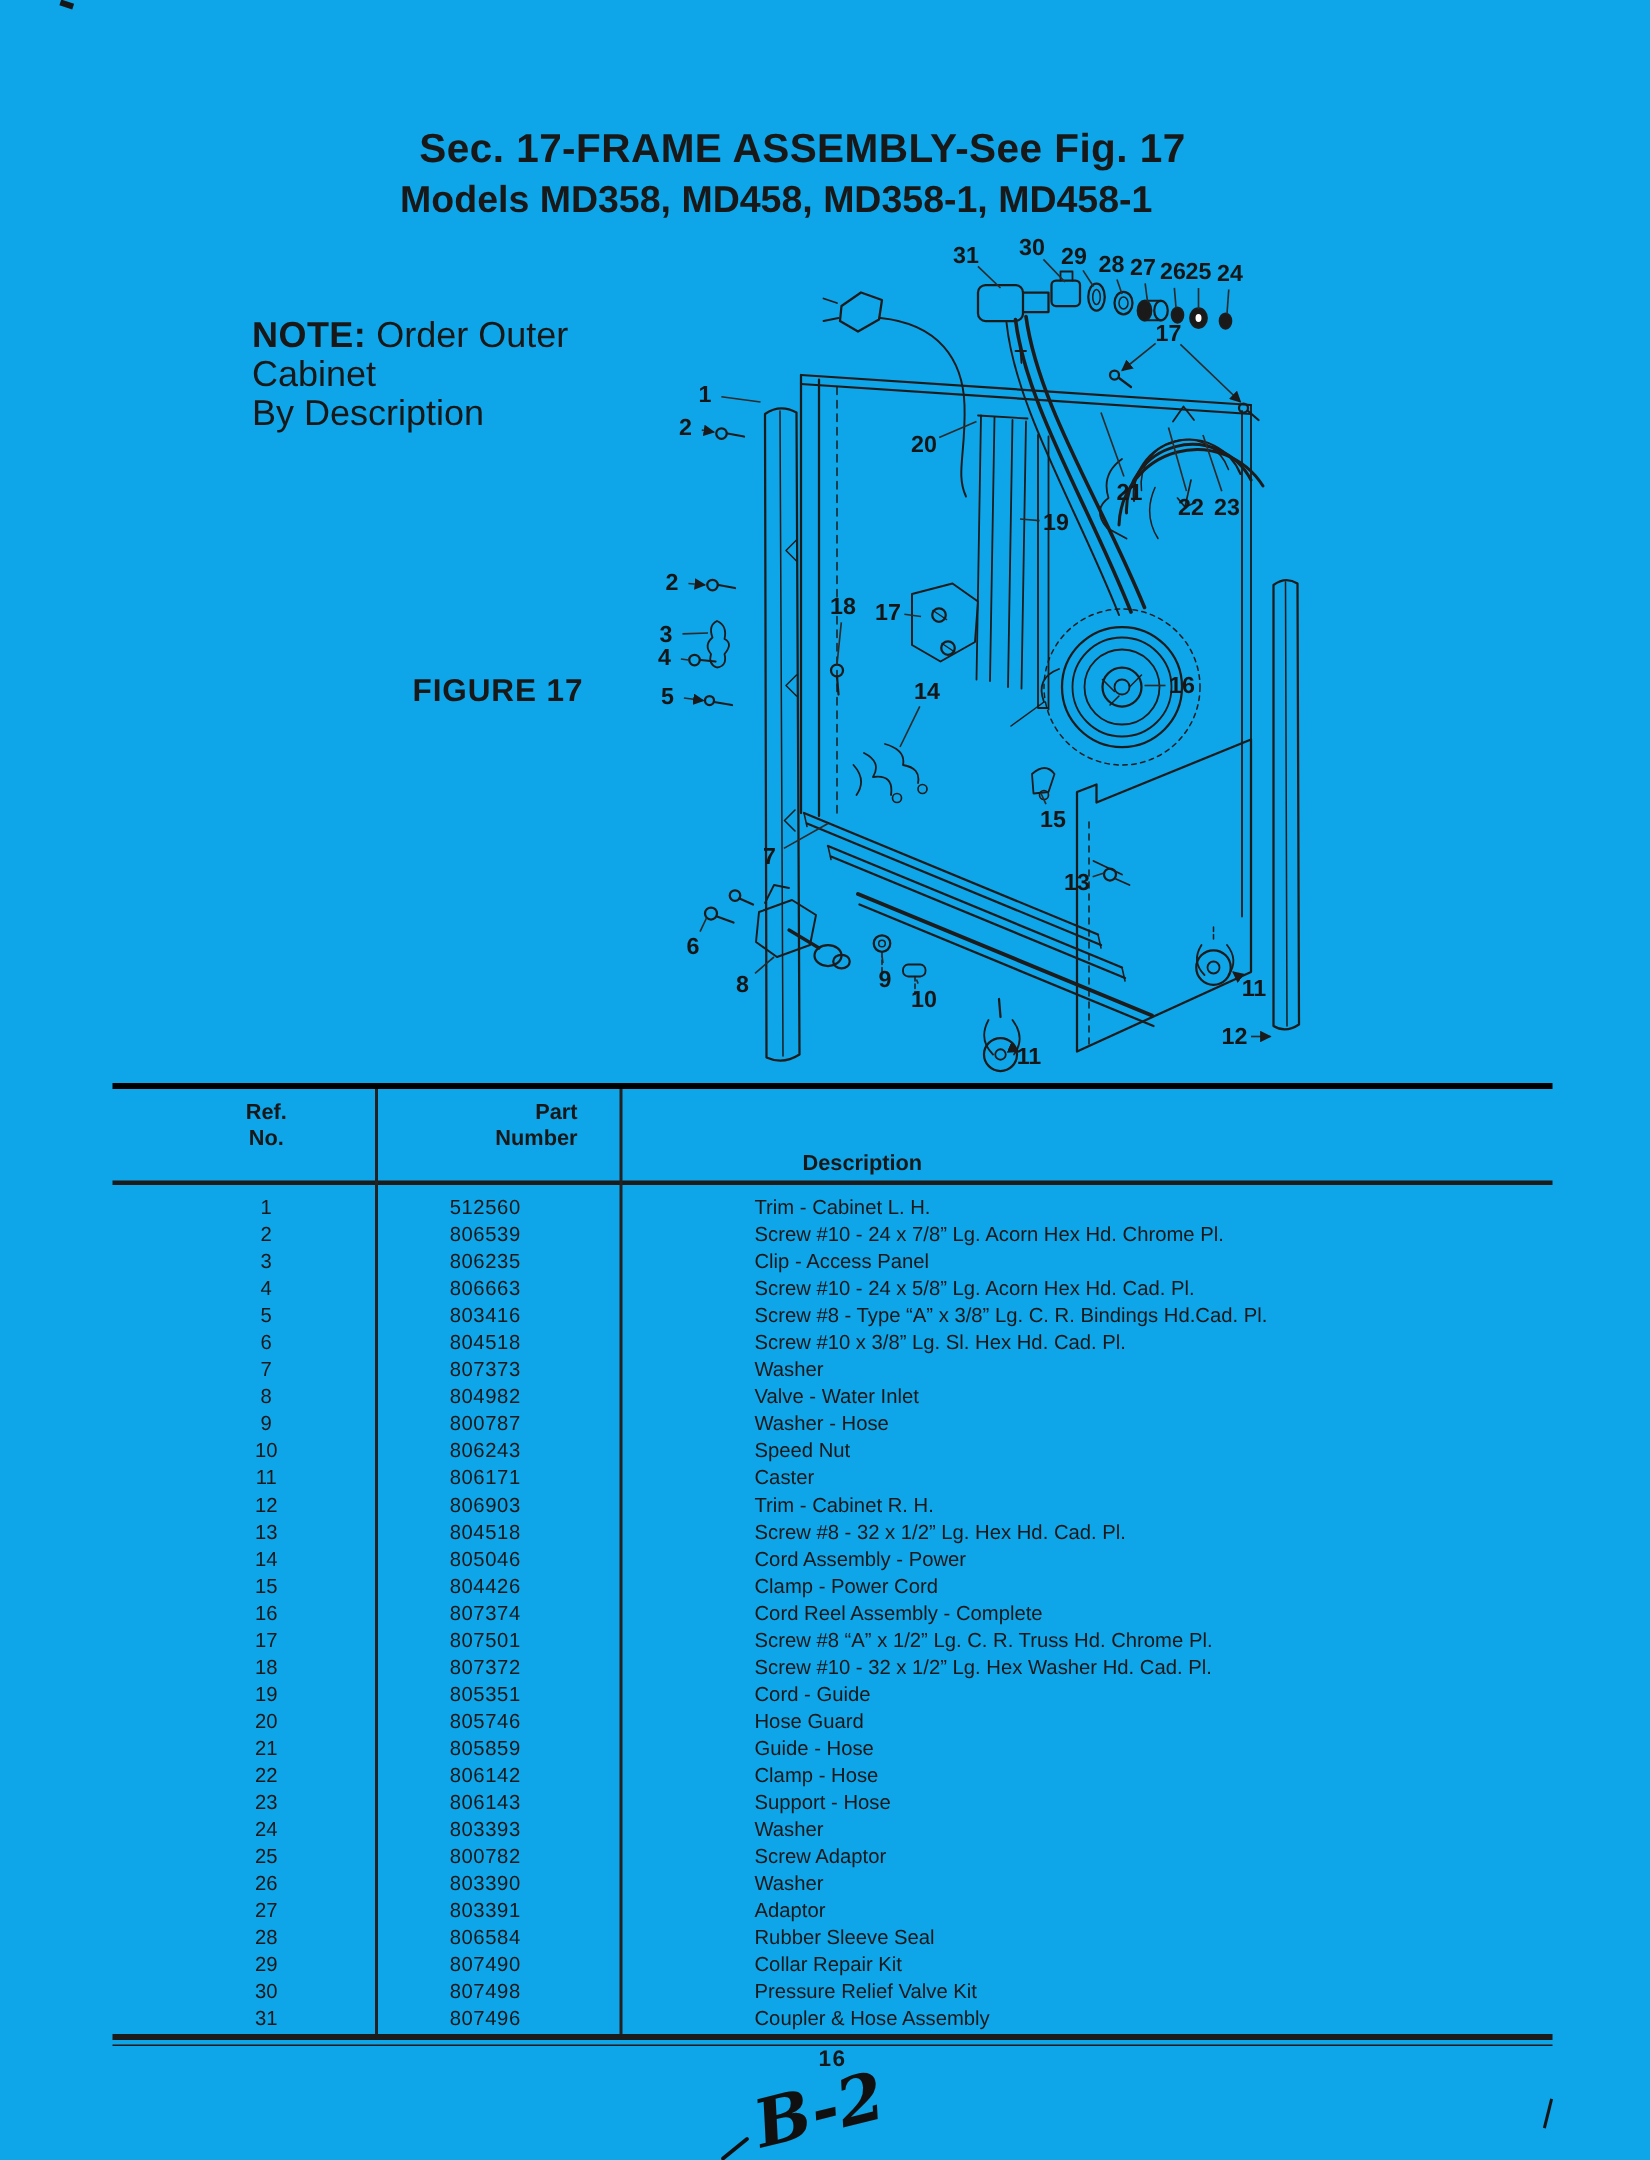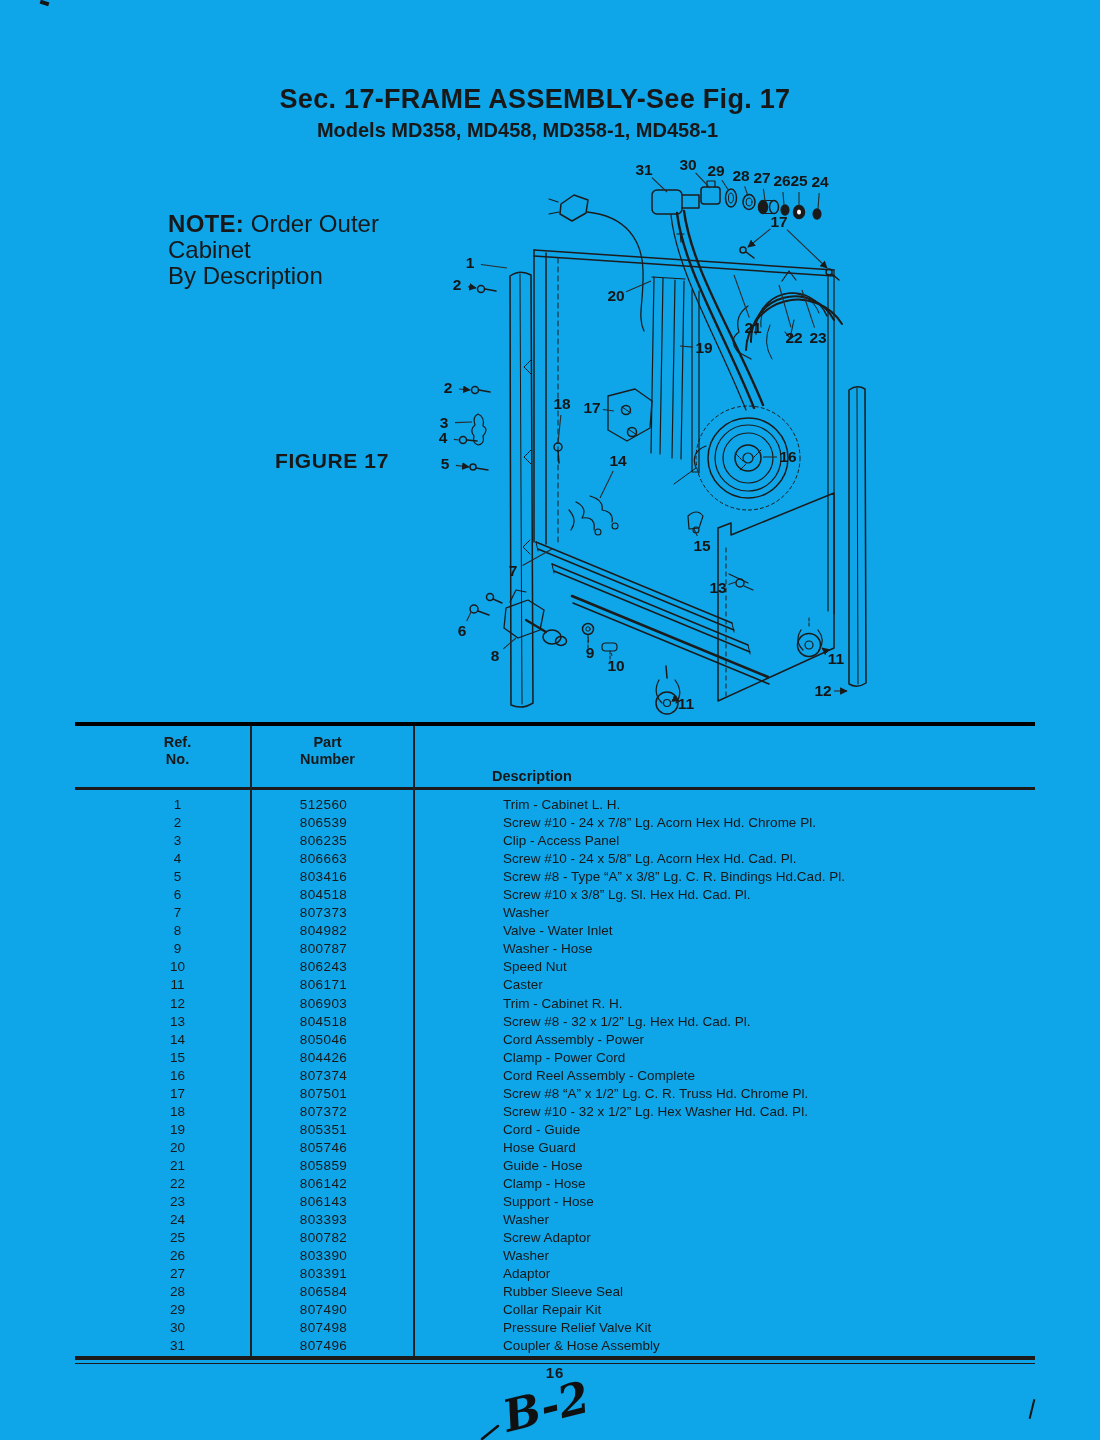--- a/index.html
+++ b/index.html
@@ -7,43 +7,43 @@
         font-family:"Liberation Sans",sans-serif;color:#181818;}
 
   
   .speck-tl{position:absolute;left:40px;top:1px;width:9px;height:4px;background:#161616;transform:rotate(18deg);}
   .speck-br{position:absolute;left:1031px;top:1399px;width:2px;height:20px;background:#161616;transform:rotate(14deg);}
 
   
   .doc-title{position:absolute;left:0;top:84px;width:1070px;text-align:center;
              font-size:27px;font-weight:bold;letter-spacing:.3px;}
   .doc-subtitle{position:absolute;left:0;top:119px;width:1035px;text-align:center;
-             font-size:20px;font-weight:bold;}
+             font-size:25px;font-weight:bold;}
 
   .note{position:absolute;left:168px;top:211px;width:270px;font-size:24px;line-height:26px;}
   .note b{letter-spacing:.3px;}
 
   .figure-label{position:absolute;left:275px;top:449px;font-size:21px;font-weight:bold;letter-spacing:.6px;}
 
   
   #fig{position:absolute;left:430px;top:150px;width:470px;height:580px;}
   .conum{font:bold 15.5px "Liberation Sans",sans-serif;fill:#161616;text-anchor:middle;}
   .leader{stroke:#2b2b2b;stroke-width:1.1;fill:none;}
 
   
   .ptable{position:absolute;left:75px;top:722px;width:960px;height:630px;
           border-top:4px solid #000000;border-bottom:4px solid #1b1b1b;}
   .ptable::after{content:'';position:absolute;left:0;right:0;bottom:-8px;border-top:1.5px solid #1b1b1b;}
   .vline{position:absolute;top:0;bottom:0;width:2px;background:#222;}
   .vline.v1{left:175px;} .vline.v2{left:338px;}
   .thead{display:grid;grid-template-columns:175px 163px 1fr;height:53px;
          border-bottom:3px solid #1b1b1b;font-size:14.5px;font-weight:bold;line-height:17px;padding-top:8px;box-sizing:content-box;}
   .thead .h-ref{text-align:center;padding-left:30px;}
-  .thead .h-part{text-align:center;padding-right:8px;}
-  .thead .h-desc{padding-left:79px;align-self:end;padding-bottom:2px;}
+  .thead .h-part{text-align:right;padding-right:28px;}
+  .thead .h-desc{padding-left:110px;align-self:end;padding-bottom:2px;margin-left:12px;}
   .tbody{padding-top:6px;}
   .trow{display:grid;grid-template-columns:175px 163px 1fr;height:18.05px;font-size:13.5px;line-height:18px;}
   .c-ref{text-align:center;padding-left:30px;}
   .c-part{text-align:center;padding-right:16px;letter-spacing:.4px;}
   .c-desc{padding-left:90px;white-space:nowrap;}
 
   
   .page-number{position:absolute;left:0;top:1364px;width:1110px;text-align:center;font-size:15px;font-weight:bold;letter-spacing:1px;}
   #handwriting{position:absolute;left:468px;top:1368px;width:180px;height:72px;}
   .hw-text{font-family:"DejaVu Serif",serif;font-style:italic;font-weight:bold;font-size:44px;fill:#101010;}

